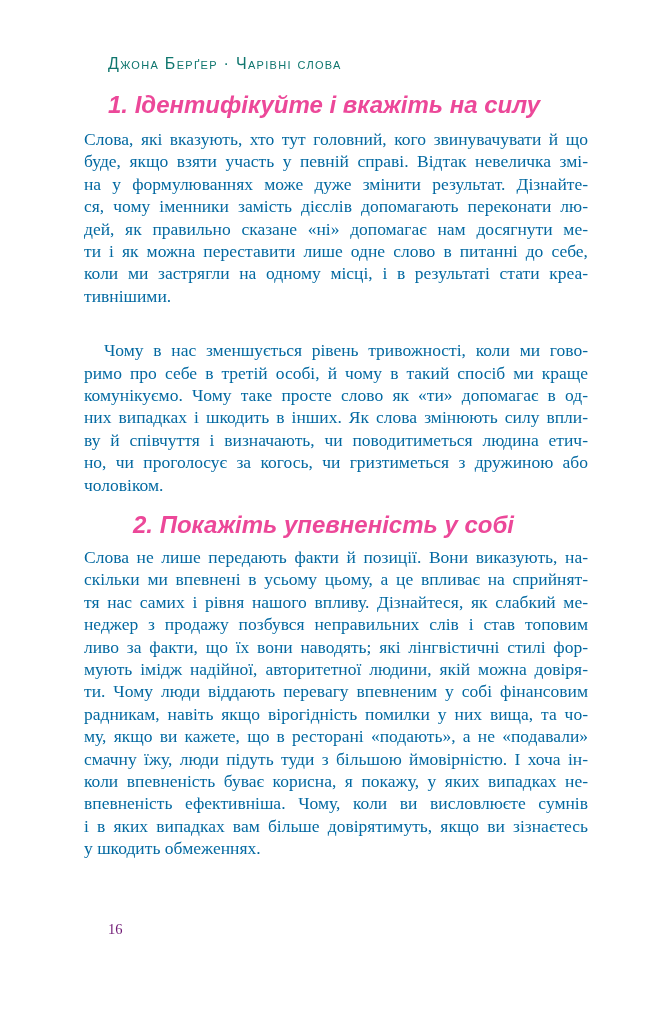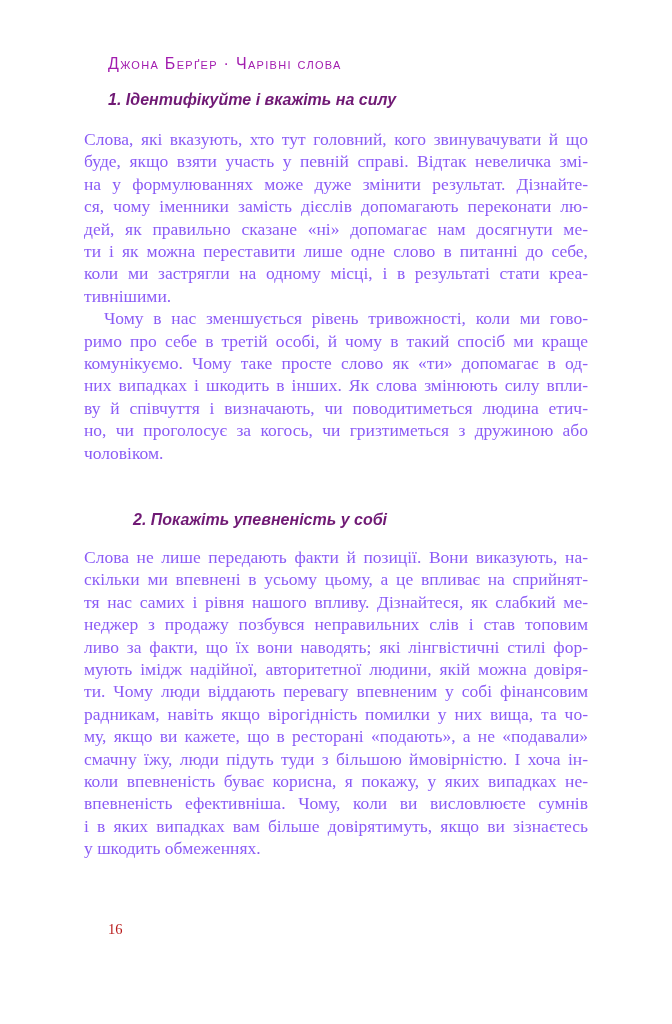--- a/index.html
+++ b/index.html
@@ -18,63 +18,64 @@
   }
   .running-header {
     position: absolute;
     left: 108px;
     top: 55px;
     font-family: "Liberation Sans", sans-serif;
     font-variant-caps: small-caps;
     font-variant: small-caps;
     font-size: 16px;
     letter-spacing: 1.3px;
-    color: #a21caf;
+    color: #0f766e;
     white-space: nowrap;
   }
   .section-heading {
     position: absolute;
     left: 108px;
     font-family: "Liberation Sans", sans-serif;
     font-weight: 700;
     font-style: italic;
-    font-size: 16px;
-    color: #701a75;
+    font-size: 24px;
+    color: #ec4899;
     white-space: nowrap;
   }
   .heading-1 { top: 91px; }
   .heading-2 { top: 511px; margin-left: 25px; }
   .text-block {
     position: absolute;
     left: 84px;
     width: 504px;
     font-size: 17.5px;
     line-height: 22.4px;
-    color: #8b5cf6;
+    color: #0369a1;
   }
   .text-block-1 { top: 128px; }
   .text-block-2 { top: 546px; }
   .tline {
     text-align: justify;
     text-align-last: justify;
     white-space: normal;
   }
   .tline.last {
     text-align-last: left;
   }
   .para.indent .tline:first-child {
     text-indent: 20px;
+    margin-top: 32px;
   }
   .page-number {
     position: absolute;
     left: 108px;
     top: 921px;
     font-family: "Liberation Serif", serif;
     font-size: 14.5px;
-    color: #b91c1c;
+    color: #701a75;
   }
 </style>
 </head>
 <body>
 
 <div class="page">
 
   <div class="running-header">Джона Берґер · Чарівні слова</div>
 
   <div class="section-heading heading-1">1. Ідентифікуйте і вкажіть на силу</div>

